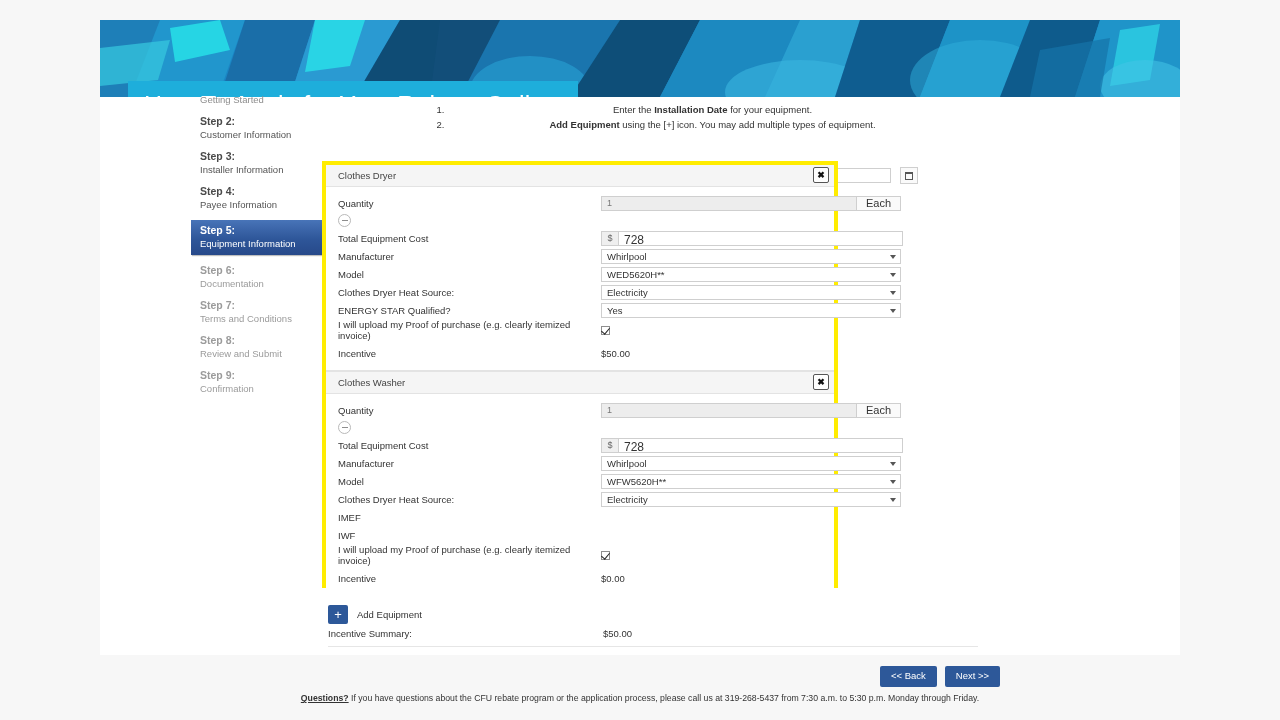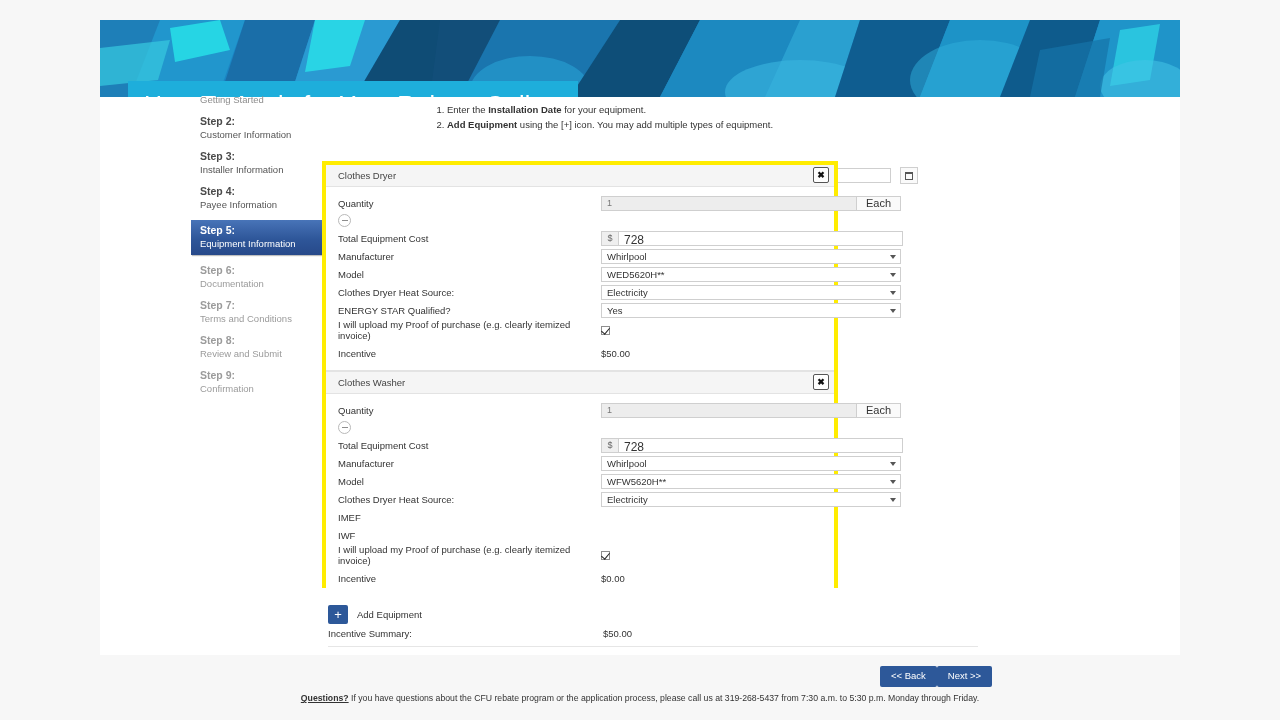--- a/index.html
+++ b/index.html
@@ -105,20 +105,21 @@
     border-bottom: 16px solid transparent;
     border-left: 15px solid #2e5699;
   }
 
   
   .main {
     position: absolute;
     left: 228px;
     top: 0;
     width: 650px;
+    text-align: center;
   }
   .instructions {
     margin: 6px 0 0 105px;
     font-size: 9.5px;
     color: #333;
   }
   .instructions ol {
     margin: 0; padding: 0 0 0 14px;
   }
   .instructions li { line-height: 14px; margin-bottom: 1px; }
@@ -371,21 +372,21 @@
     height: 1px;
     background: #e6e6e6;
   }
 
   
   .footer-btns {
     position: absolute;
     left: 880px;
     top: 666px;
     display: flex;
-    gap: 0;
+    gap: 8px;
   }
   .btn {
     background: #2d5899;
     color: #ffffff;
     font-size: 9.5px;
     padding: 5px 11px 6px;
     border-radius: 2px;
     line-height: 1;
     white-space: nowrap;
   }

